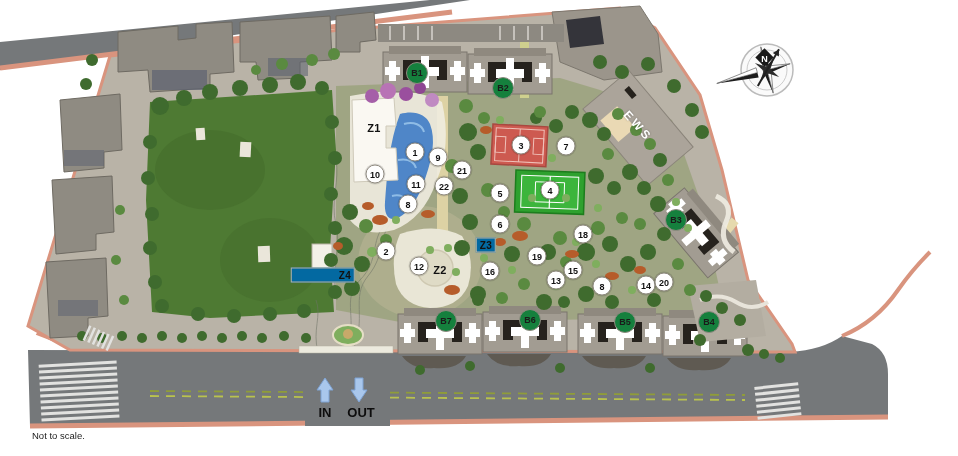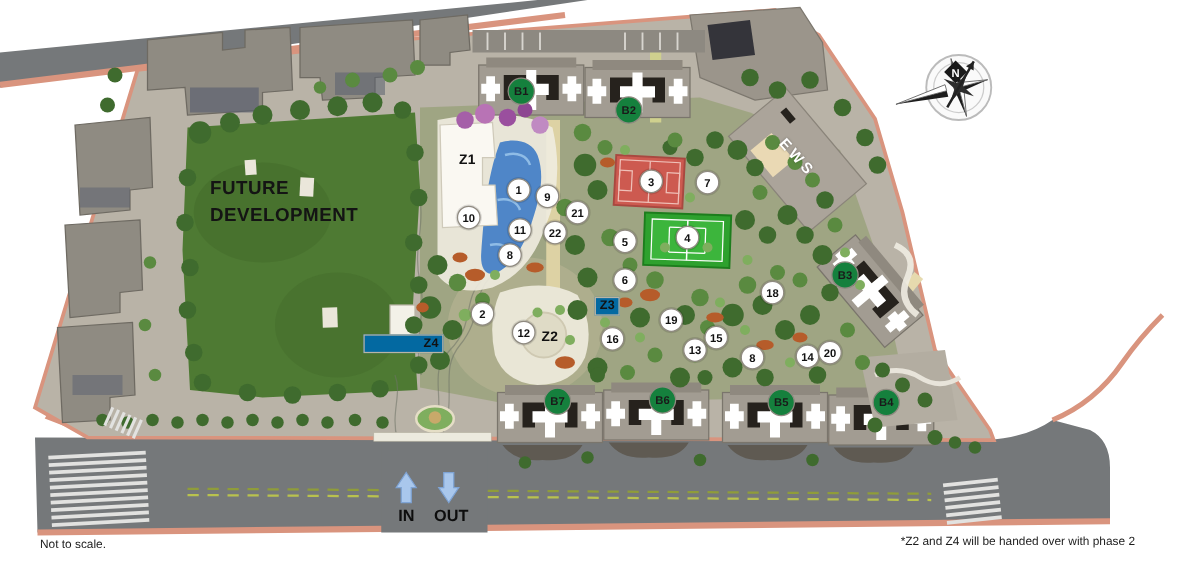--- a/index.html
+++ b/index.html
@@ -400,56 +400,54 @@
       </g>
       <line x1="-13" y1="13" x2="17" y2="-17" stroke="#222" stroke-width="2"></line>
       <polygon points="17,-17 10,-15 15,-10" fill="#222"></polygon>
     </g>
     <rect x="-9" y="-19" width="13" height="13" transform="rotate(45 -2.5 -12.5)" fill="#1a1a1a"></rect>
     <text x="-2.5" y="-8.5" text-anchor="middle" font-size="9" font-weight="bold" fill="#ffffff">N</text>
   </g>
 </svg>
 
 <div id="overlay">
-  <div id="future-dev">FUTURE DEVELOPMENT</div>
   <div id="ews-label">EWS</div>
 
 <div class="marker" style="left: 415px; top: 152px;">1</div>
       <div class="marker" style="left: 386px; top: 251px;">2</div>
       <div class="marker" style="left: 521px; top: 145px;">3</div>
       <div class="marker" style="left: 550px; top: 190px;">4</div>
       <div class="marker" style="left: 500px; top: 193px;">5</div>
       <div class="marker" style="left: 500px; top: 224px;">6</div>
       <div class="marker" style="left: 566px; top: 146px;">7</div>
       <div class="marker" style="left: 408px; top: 204px;">8</div>
       <div class="marker" style="left: 438px; top: 157px;">9</div>
       <div class="marker" style="left: 375px; top: 174px;">10</div>
       <div class="marker" style="left: 416px; top: 184px;">11</div>
       <div class="marker" style="left: 419px; top: 266px;">12</div>
       <div class="marker" style="left: 556px; top: 280px;">13</div>
       <div class="marker" style="left: 646px; top: 285px;">14</div>
       <div class="marker" style="left: 573px; top: 270px;">15</div>
       <div class="marker" style="left: 490px; top: 271px;">16</div>
       <div class="marker" style="left: 602px; top: 286px;">8</div>
-      <div class="marker" style="left: 583px; top: 234px; margin-left: 35px;">18</div>
+      <div class="marker" style="left: 583px; top: 234px;">18</div>
       <div class="marker" style="left: 537px; top: 256px;">19</div>
       <div class="marker" style="left: 664px; top: 282px;">20</div>
       <div class="marker" style="left: 462px; top: 170px;">21</div>
       <div class="marker" style="left: 444px; top: 186px;">22</div>
       <div class="tower-label" style="left: 417px; top: 73px;">B1</div>
       <div class="tower-label" style="left: 503px; top: 76px; margin-top: 12px;">B2</div>
       <div class="tower-label" style="left: 676px; top: 220px;">B3</div>
       <div class="tower-label" style="left: 709px; top: 322px;">B4</div>
       <div class="tower-label" style="left: 625px; top: 322px;">B5</div>
       <div class="tower-label" style="left: 530px; top: 320px;">B6</div>
       <div class="tower-label" style="left: 446px; top: 321px;">B7</div>
       <div class="zone-label" style="left: 374px; top: 128px;">Z1</div>
       <div class="zone-label" style="left: 440px; top: 270px;">Z2</div>
       <div class="zone-label chip" style="left: 486px; top: 245px;">Z3</div>
       <div class="zone-label chip" style="left: 323px; top: 275px; padding-left: 47px;">Z4</div>
     </div>
 
 <div id="note-left" class="note">Not to scale.</div>
 <div id="note-right" class="note">
-  <div class="l1">*Z2 and Z4 will be handed over with phase 2</div>
 </div>
 
 </div>
 
 </body></html>

